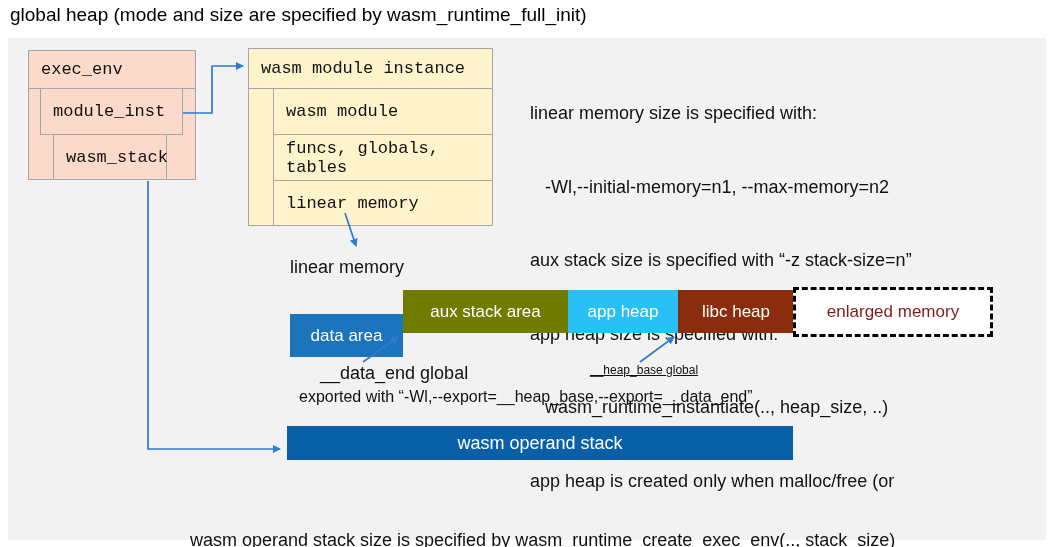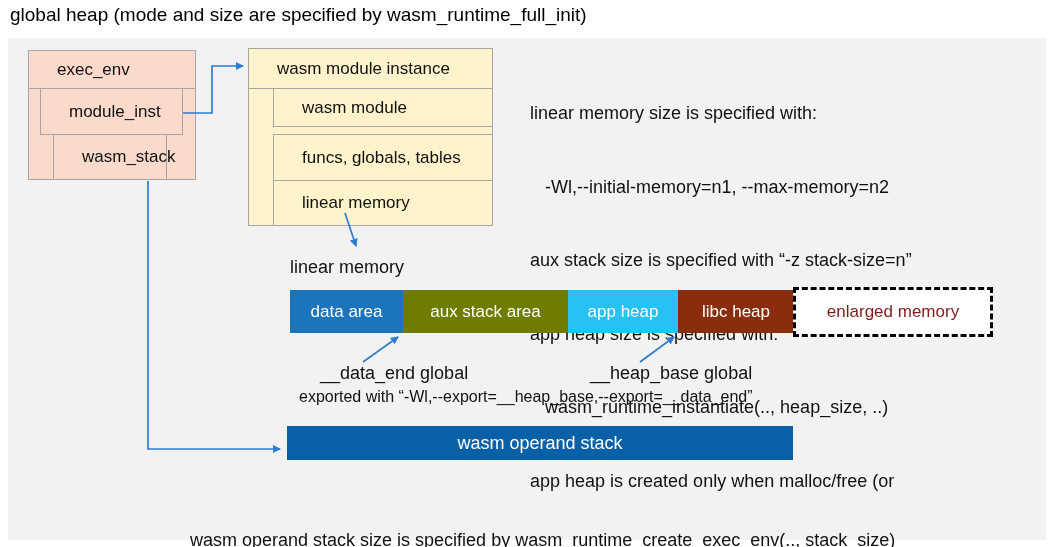--- a/index.html
+++ b/index.html
@@ -6,52 +6,52 @@
   .canvas{
     position:relative;width:1054px;height:547px;overflow:hidden;
     font-family:"Liberation Sans", sans-serif;color:#111;
     background:#ffffff;
   }
   .title{position:absolute;left:10px;top:4px;font-size:19px;color:#000;}
   .panel{position:absolute;left:8px;top:38px;width:1038px;height:502px;background:#F2F2F2;}
 
   
   .bx{position:absolute;border:1px solid #A6A6A6;box-sizing:border-box;}
-  .bx-label{font-size:17px;display:flex;align-items:center;padding-left:28px;}
+  .bx-label{font-size:17px;display:flex;align-items:center;padding-left:12px;font-family:Liberation Mono, monospace;}
 
   
   .exec-outer{left:28px;top:50px;width:168px;height:130px;background:#FBDACB;}
   .exec-header{left:28px;top:50px;width:168px;height:39px;background:#FBDACB;}
   .exec-row1{left:40px;top:88px;width:143px;height:47px;background:#FBDACB;}
   .exec-row2{left:53px;top:134px;width:114px;height:46px;background:#FBDACB;}
 
   
   .mi-outer{left:248px;top:48px;width:245px;height:178px;background:#FFF3CC;}
   .mi-header{left:248px;top:48px;width:245px;height:41px;background:#FFF3CC;}
-  .mi-row1{left:273px;top:88px;width:220px;height:39px;background:#FFF3CC;}
+  .mi-row1{left:273px;top:88px;width:220px;height:47px;background:#FFF3CC;}
   .mi-row2{left:273px;top:134px;width:220px;height:47px;background:#FFF3CC;}
   .mi-row3{left:273px;top:180px;width:220px;height:46px;background:#FFF3CC;}
 
   
   .notes-top{position:absolute;left:530px;top:52px;font-size:18px;line-height:24.5px;white-space:pre;}
   .notes-bottom{position:absolute;left:190px;top:479px;font-size:18px;line-height:24.5px;white-space:pre;}
 
   .lm-label{position:absolute;left:290px;top:257px;font-size:18px;}
 
   
   .seg{position:absolute;top:290px;height:43px;display:flex;align-items:center;justify-content:center;
        font-size:17px;box-sizing:border-box;}
   .seg-data{left:290px;width:113px;}
   .seg-aux{left:403px;width:165px;}
   .seg-app{left:568px;width:110px;}
   .seg-libc{left:678px;width:116px;}
   .seg-enlarged{left:793px;width:200px;top:287px;height:50px;border:3px dashed #000;}
 
   .ann-data-end{position:absolute;left:320px;top:363px;font-size:18px;}
-  .ann-heap-base{position:absolute;left:590px;top:363px;font-size:18px;}
+  .ann-heap-base{position:absolute;left:590px;top:363px;font-size:12px;text-decoration:underline;}
   .ann-exported{position:absolute;left:299px;top:388px;font-size:16px;}
 
   .operand-bar{position:absolute;left:287px;top:426px;width:506px;height:34px;
        display:flex;align-items:center;justify-content:center;font-size:18px;}
 
   .overlay{position:absolute;left:0;top:0;width:1054px;height:547px;pointer-events:none;}
 </style>
 </head>
 <body>
 
@@ -77,21 +77,21 @@
     <div>   -Wl,--initial-memory=n1, --max-memory=n2</div>
     <div>aux stack size is specified with “-z stack-size=n”</div>
     <div>app heap size is specified with:</div>
     <div>   wasm_runtime_instantiate(.., heap_size, ..)</div>
     <div>app heap is created only when malloc/free (or</div>
     <div>__new/__release for as) are not exported</div>
   </div>
 
   <div class="lm-label">linear memory</div>
 
-  <div class="seg seg-data" style="background-color: rgb(27, 116, 188); color: rgb(255, 255, 255);">data area</div>
+  <div class="seg seg-data" style="background-color: rgb(27, 116, 188); color: rgb(255, 255, 255); margin-top: 24px;">data area</div>
   <div class="seg seg-aux" style="background-color: rgb(111, 124, 0); color: rgb(255, 255, 255);">aux stack area</div>
   <div class="seg seg-app" style="background-color: rgb(40, 192, 245); color: rgb(255, 255, 255);">app heap</div>
   <div class="seg seg-libc" style="background-color: rgb(138, 45, 12); color: rgb(255, 255, 255);">libc heap</div>
   <div class="seg seg-enlarged" style="background-color: rgb(255, 255, 255); color: #7f1d1d;">enlarged memory</div>
 
   <div class="ann-data-end">__data_end global</div>
   <div class="ann-heap-base">__heap_base global</div>
   <div class="ann-exported">exported with “-Wl,--export=__heap_base,--export=__data_end”</div>
 
   <div class="operand-bar" style="background-color: rgb(10, 96, 166); color: rgb(255, 255, 255);">wasm operand stack</div>

